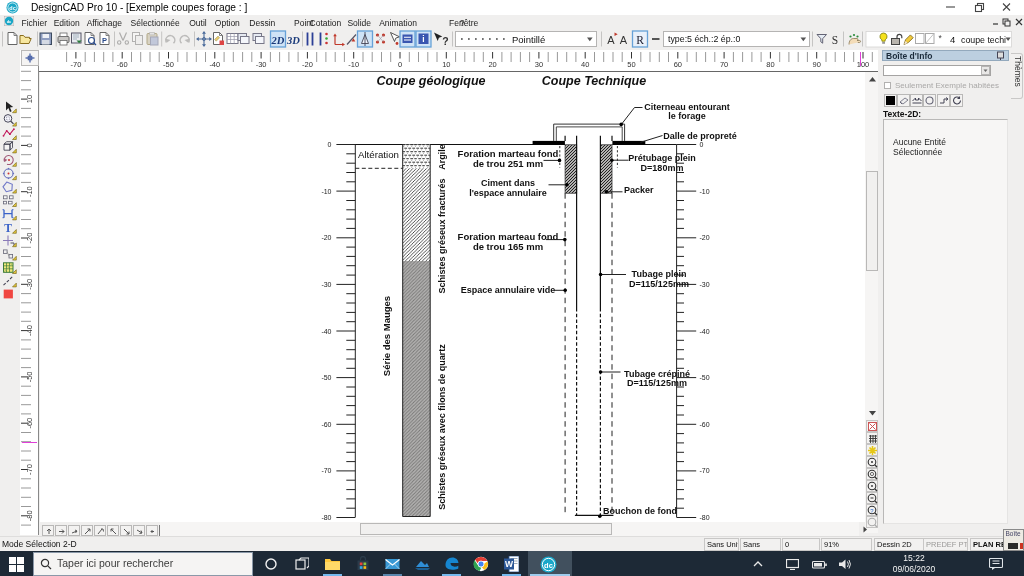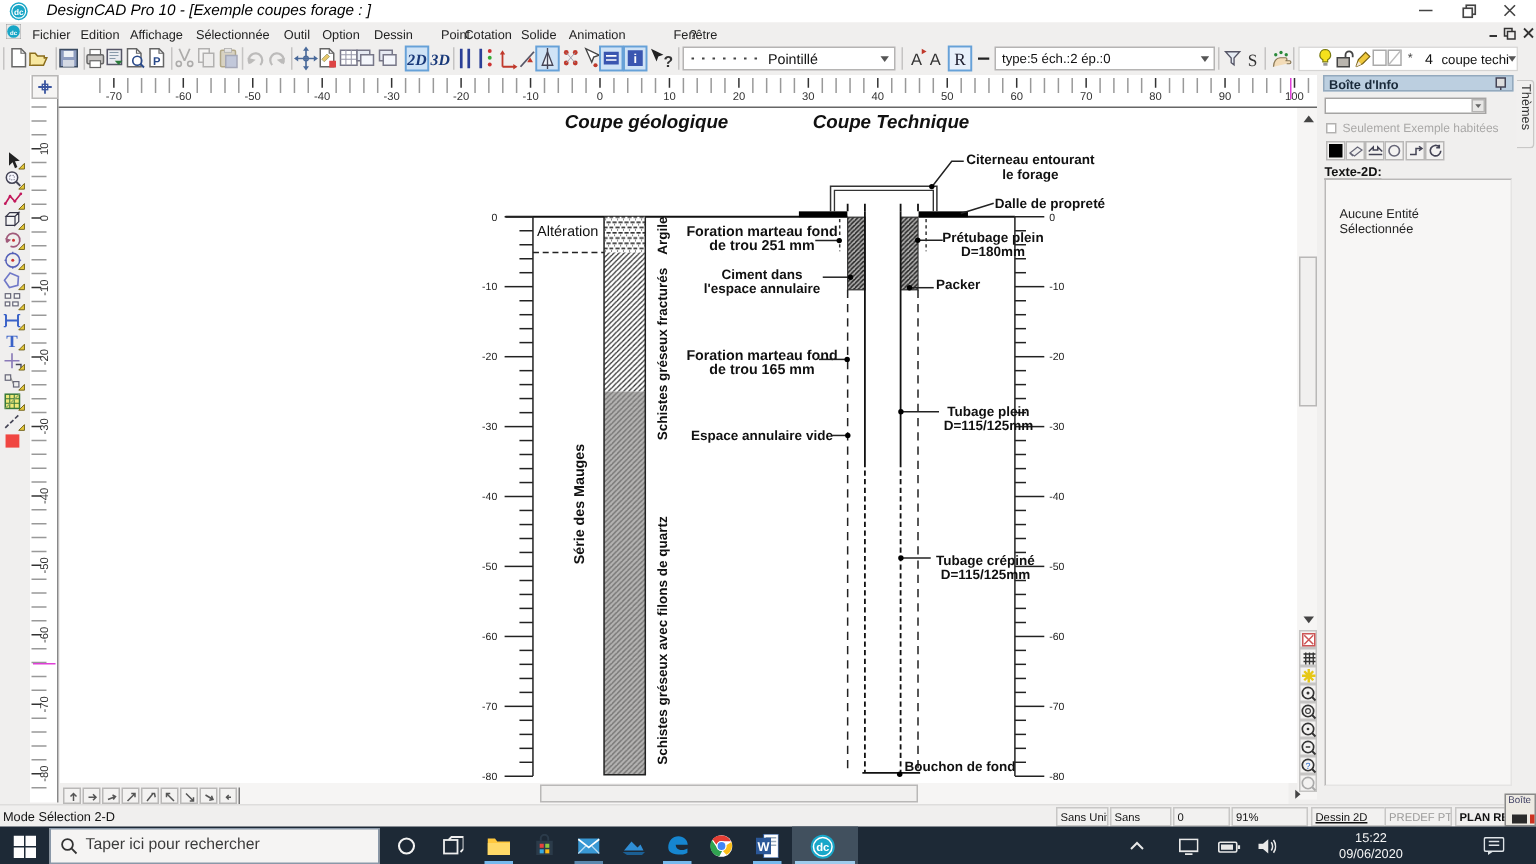--- a/index.html
+++ b/index.html
@@ -10,21 +10,21 @@
   .sseg{top:537.5px;height:13px;border:1px solid #c8c7c6;box-sizing:border-box;font-size:7.5px;color:#111;padding-left:2px;line-height:11.5px;background:#f2f1f0;white-space:nowrap;overflow:hidden;}
 </style></head>
 <body>
 
 <div class="abs" style="left:0;top:0;width:1024px;height:15px;background:#fff;"></div>
 <svg class="abs" style="left:6px;top:1px" width="13" height="13" viewBox="0 0 13 13">
 <circle cx="6.5" cy="6.5" r="6" fill="#19a6c6"></circle>
     <circle cx="6.5" cy="6.5" r="4.6" fill="none" stroke="#fff" stroke-width="0.8"></circle>
 <text x="6.5" y="8.8" font-size="5.5" font-weight="bold" fill="#fff" text-anchor="middle" font-family="Liberation Sans">dc</text>
   </svg>
-<div class="abs" style="left:31px;top:1.5px;font-size:10.2px;color:#000;font-style:italic;">DesignCAD Pro 10 - [Exemple coupes forage : ]</div>
+<div class="abs" style="left:31px;top:1.5px;font-size:10.2px;color:#000;">DesignCAD Pro 10 - [Exemple coupes forage : ]</div>
 <svg class="abs" style="left:941px;top:0" width="83" height="14">
     <line x1="5" y1="7" x2="14" y2="7" stroke="#444" stroke-width="1.1"></line>
     <rect x="36.5" y="3.5" width="6" height="6" fill="none" stroke="#444" stroke-width="1.1"></rect>
     <rect x="34.5" y="5.5" width="6" height="6" fill="#fff" stroke="#444" stroke-width="1.1"></rect>
     <path d="M62 3.5 l7 7 M69 3.5 l-7 7" stroke="#444" stroke-width="1.1"></path>
   </svg>
 <div class="abs dots" style="left:0;top:15px;width:1024px;height:14px;background:#f0efee;"></div>
 <div class="abs menuitem" style="left:21.5px">Fichier</div>
 <div class="abs menuitem" style="left:53.7px">Edition</div>
 <div class="abs menuitem" style="left:86.7px">Affichage</div>
@@ -756,21 +756,21 @@
 <div class="abs" style="left:882.5px;top:119px;width:125px;height:405px;background:#f7f6f5;border:1px solid #b9b8b7;border-right-color:#e5e4e3;border-bottom-color:#e5e4e3;box-sizing:border-box;"></div>
 <div class="abs" style="left:893px;top:138px;font-size:8.5px;color:#222;line-height:9.5px;">Aucune Entité<br>Sélectionnée</div>
 <div class="abs" style="left:1011px;top:53px;width:12px;height:46px;border:1px solid #c9c8c7;border-left:none;border-radius:0 3px 3px 0;background:#f1f0ef;box-sizing:border-box;"></div>
 <div class="abs" style="left:1012.5px;top:56px;font-size:8.5px;color:#333;writing-mode:vertical-rl;">Thèmes</div>
 <div class="abs" style="left:0;top:536px;width:1024px;height:15px;background:#f0efee;border-top:1px solid #dedddc;box-sizing:border-box;"></div>
 <div class="abs" style="left:2px;top:538.5px;font-size:8.5px;color:#111;">Mode Sélection 2-D</div>
 <div class="abs sseg" style="left:704px;width:35px;color:#111;font-weight:normal;">Sans Unité</div>
 <div class="abs sseg" style="left:740px;width:41px;color:#111;font-weight:normal;">Sans</div>
 <div class="abs sseg" style="left:782px;width:38px;color:#111;font-weight:normal;">0</div>
 <div class="abs sseg" style="left:821px;width:51px;color:#111;font-weight:normal;">91%</div>
-<div class="abs sseg" style="left:874px;width:70px;color:#111;font-weight:normal;text-decoration:underline;">Dessin 2D</div>
+<div class="abs sseg" style="left:874px;width:70px;color:#111;font-weight:normal;">Dessin 2D</div>
 <div class="abs sseg" style="left:923px;width:45px;color:#9b9a99;font-weight:normal;">PREDEF PTS</div>
 <div class="abs sseg" style="left:970px;width:40px;color:#111;font-weight:bold;">PLAN REF</div>
 <div class="abs" style="left:1003px;top:529px;width:21px;height:22px;background:#edeae3;border:1px solid #8a8a8a;box-sizing:border-box;">
     <div class="abs" style="left:1.5px;top:0px;font-size:6.5px;color:#446;">Boîte</div>
     <div class="abs" style="left:4px;top:13px;width:10px;height:6px;background:#2a2a2a;"></div>
     <div class="abs" style="left:16px;top:13px;width:3px;height:6px;background:#cc3322;"></div>
   </div>
 <div class="abs" style="left:0;top:551px;width:1024px;height:25px;background:#1d2936;"></div>
 <svg class="abs" style="left:9px;top:557px" width="15" height="15" viewBox="0 0 15 15">
       <g fill="#fdfdfd">

